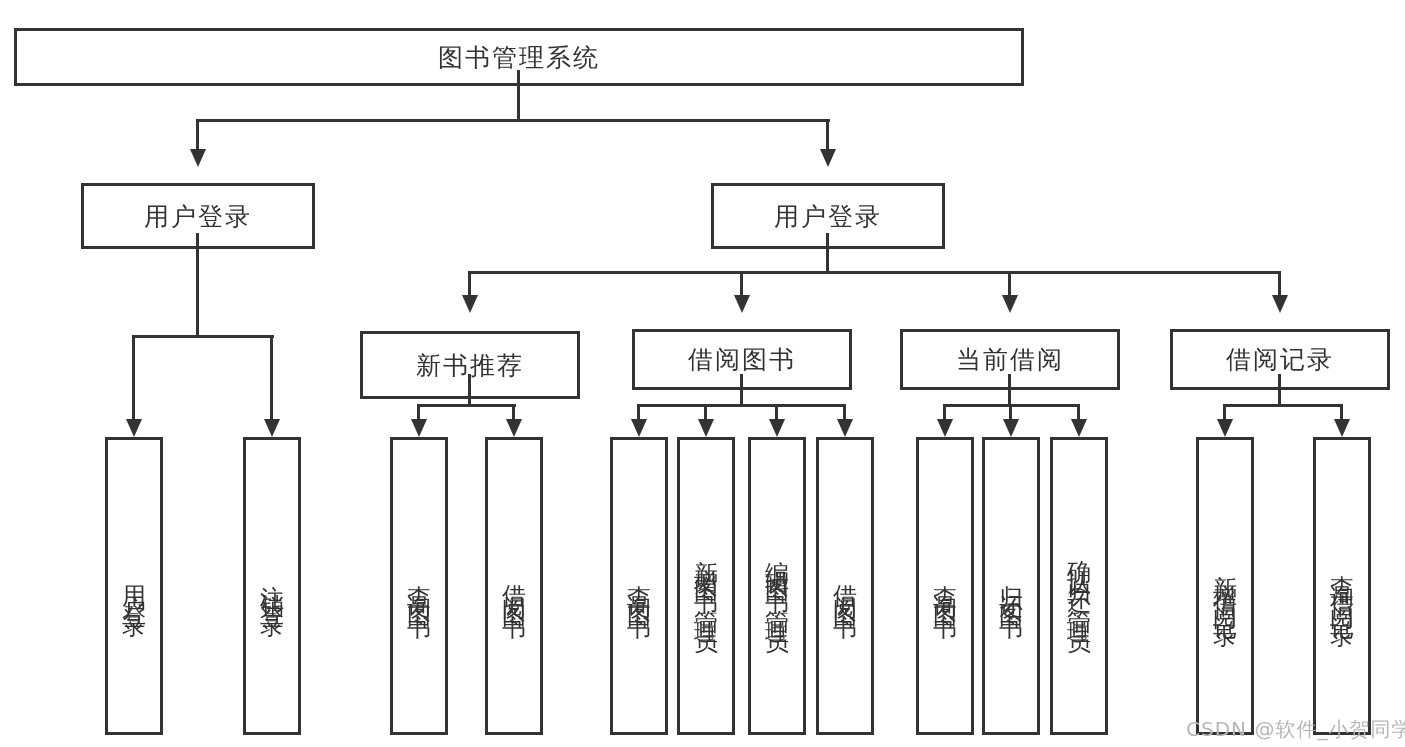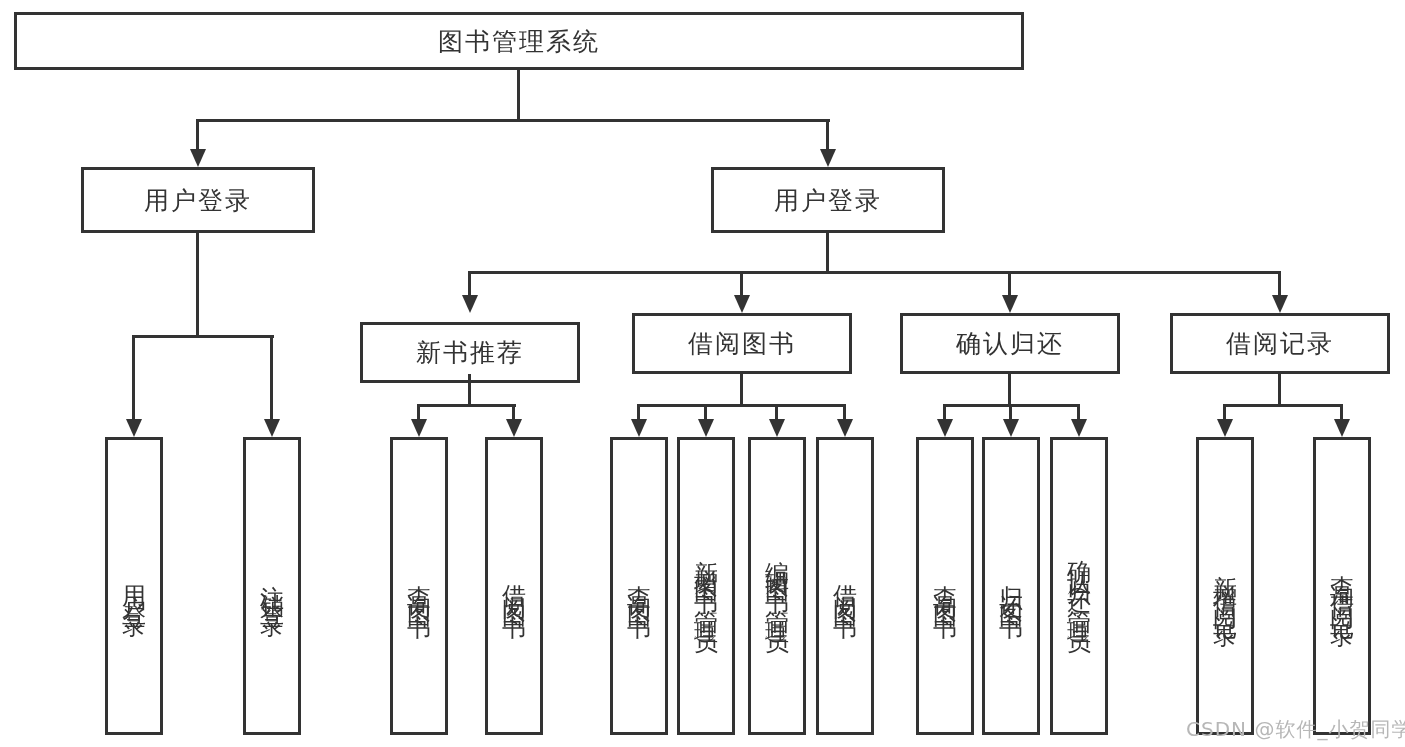--- a/index.html
+++ b/index.html
@@ -4,21 +4,21 @@
 <style>
   html,body{margin:0;padding:0;background:#ffffff;}
   #stage{
     position:relative;width:1405px;height:747px;background:#ffffff;overflow:hidden;
     font-family:"DejaVu Sans","Liberation Sans",sans-serif;color:#333333;
   }
   .box{
     position:absolute;box-sizing:border-box;border:3px solid #333333;background:#ffffff;
     display:flex;align-items:center;justify-content:center;
   }
-  .box.h{font-size:25px;letter-spacing:2px;}
+  .box.h{font-size:25px;letter-spacing:2px;margin-top:16px;}
   .box.v{
     writing-mode:vertical-rl;text-orientation:mixed;
     font-size:24px;letter-spacing:10px;line-height:1;
   }
   .vline{position:absolute;width:3px;background:#333333;}
   .hline{position:absolute;height:3px;background:#333333;}
   .arrow{
     position:absolute;width:0;height:0;
     border-left:8px solid transparent;border-right:8px solid transparent;
     border-top:18px solid #333333;
@@ -56,23 +56,23 @@
   <div class="hline" style="left:469px;top:271px;width:812px"></div>
   <div class="vline" style="left:468px;top:271px;height:26px"></div>
   <div class="arrow" style="left:462px;top:295px"></div>
   <div class="vline" style="left:740px;top:271px;height:26px"></div>
   <div class="arrow" style="left:734px;top:295px"></div>
   <div class="vline" style="left:1008px;top:271px;height:26px"></div>
   <div class="arrow" style="left:1002px;top:295px"></div>
   <div class="vline" style="left:1278px;top:271px;height:26px"></div>
   <div class="arrow" style="left:1272px;top:295px"></div>
 
-  <div class="box h" style="left:360px;top:322px;width:220px;height:61px">新书推荐</div>
+  <div class="box h" style="left:360px;top:315px;width:220px;height:68px">新书推荐</div>
   <div class="box h" style="left:632px;top:313px;width:220px;height:61px">借阅图书</div>
-  <div class="box h" style="left:900px;top:313px;width:220px;height:61px">确认归还</div>
+  <div class="box h" style="left:900px;top:313px;width:220px;height:61px">当前借阅</div>
   <div class="box h" style="left:1170px;top:313px;width:220px;height:61px">借阅记录</div>
 
   <div class="vline" style="left:468px;top:374px;height:33px"></div>
   <div class="hline" style="left:418px;top:404px;width:98px"></div>
   <div class="vline" style="left:417px;top:404px;height:16px"></div>
   <div class="arrow" style="left:411px;top:419px"></div>
   <div class="vline" style="left:512px;top:404px;height:16px"></div>
   <div class="arrow" style="left:506px;top:419px"></div>
 
   <div class="vline" style="left:740px;top:374px;height:33px"></div>

